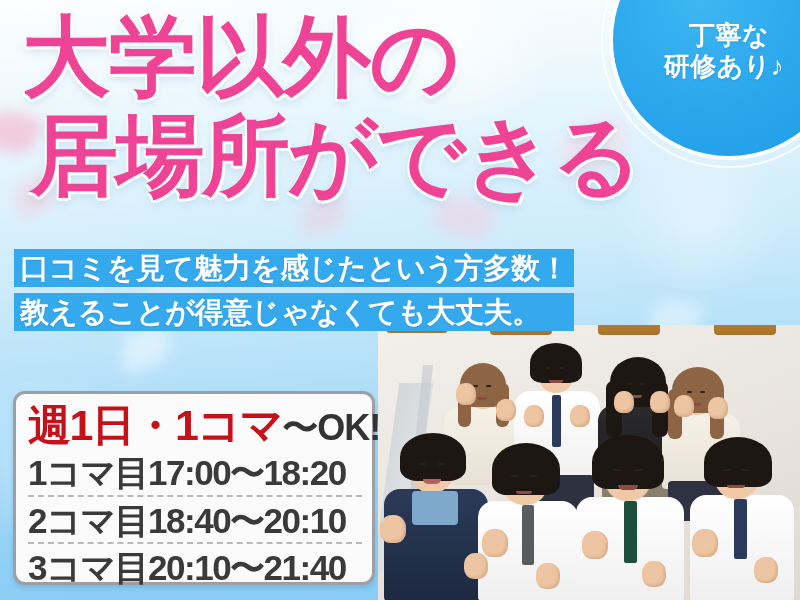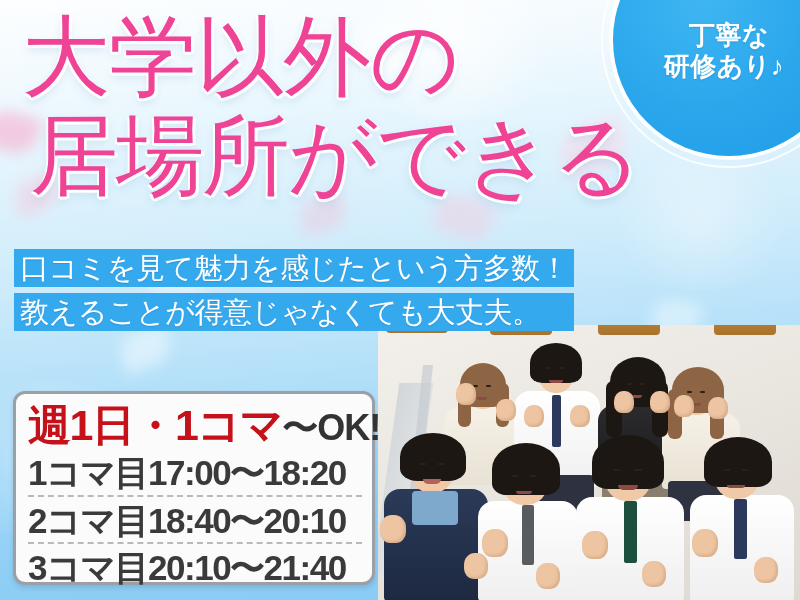--- a/index.html
+++ b/index.html
@@ -85,21 +85,21 @@
   #badge-text .l2 { display:block; margin-left:-10px; }
 
   
   #headline {
     position:absolute;
     left:22px; top:8px;
     z-index:5;
   }
   .hl-line {
     color:#ef4396;
-    font-weight:normal;
+    font-weight:bold;
     font-size:88px;
     line-height:1.12;
     letter-spacing:-1px;
     white-space:nowrap;
     text-shadow:
       0 3px 0 rgba(255,255,255,.95),
       3px 2px 0 rgba(255,255,255,.9),
      -2px 2px 0 rgba(255,255,255,.9),
       0 5px 9px rgba(120,170,210,.30);
   }
@@ -108,21 +108,21 @@
   
   #bands {
     position:absolute;
     left:14px; top:249px;
     z-index:5;
   }
   .band {
     display:block;
     background:#35a9ee;
     color:#ffffff;
-    font-weight:normal;
+    font-weight:bold;
     font-size:29px;
     line-height:38px;
     height:38px;
     padding:0 6px;
     white-space:nowrap;
     margin-bottom:6px;
     letter-spacing:-.5px;
     text-shadow:0 1px 1px rgba(0,70,120,.18);
   }
 

